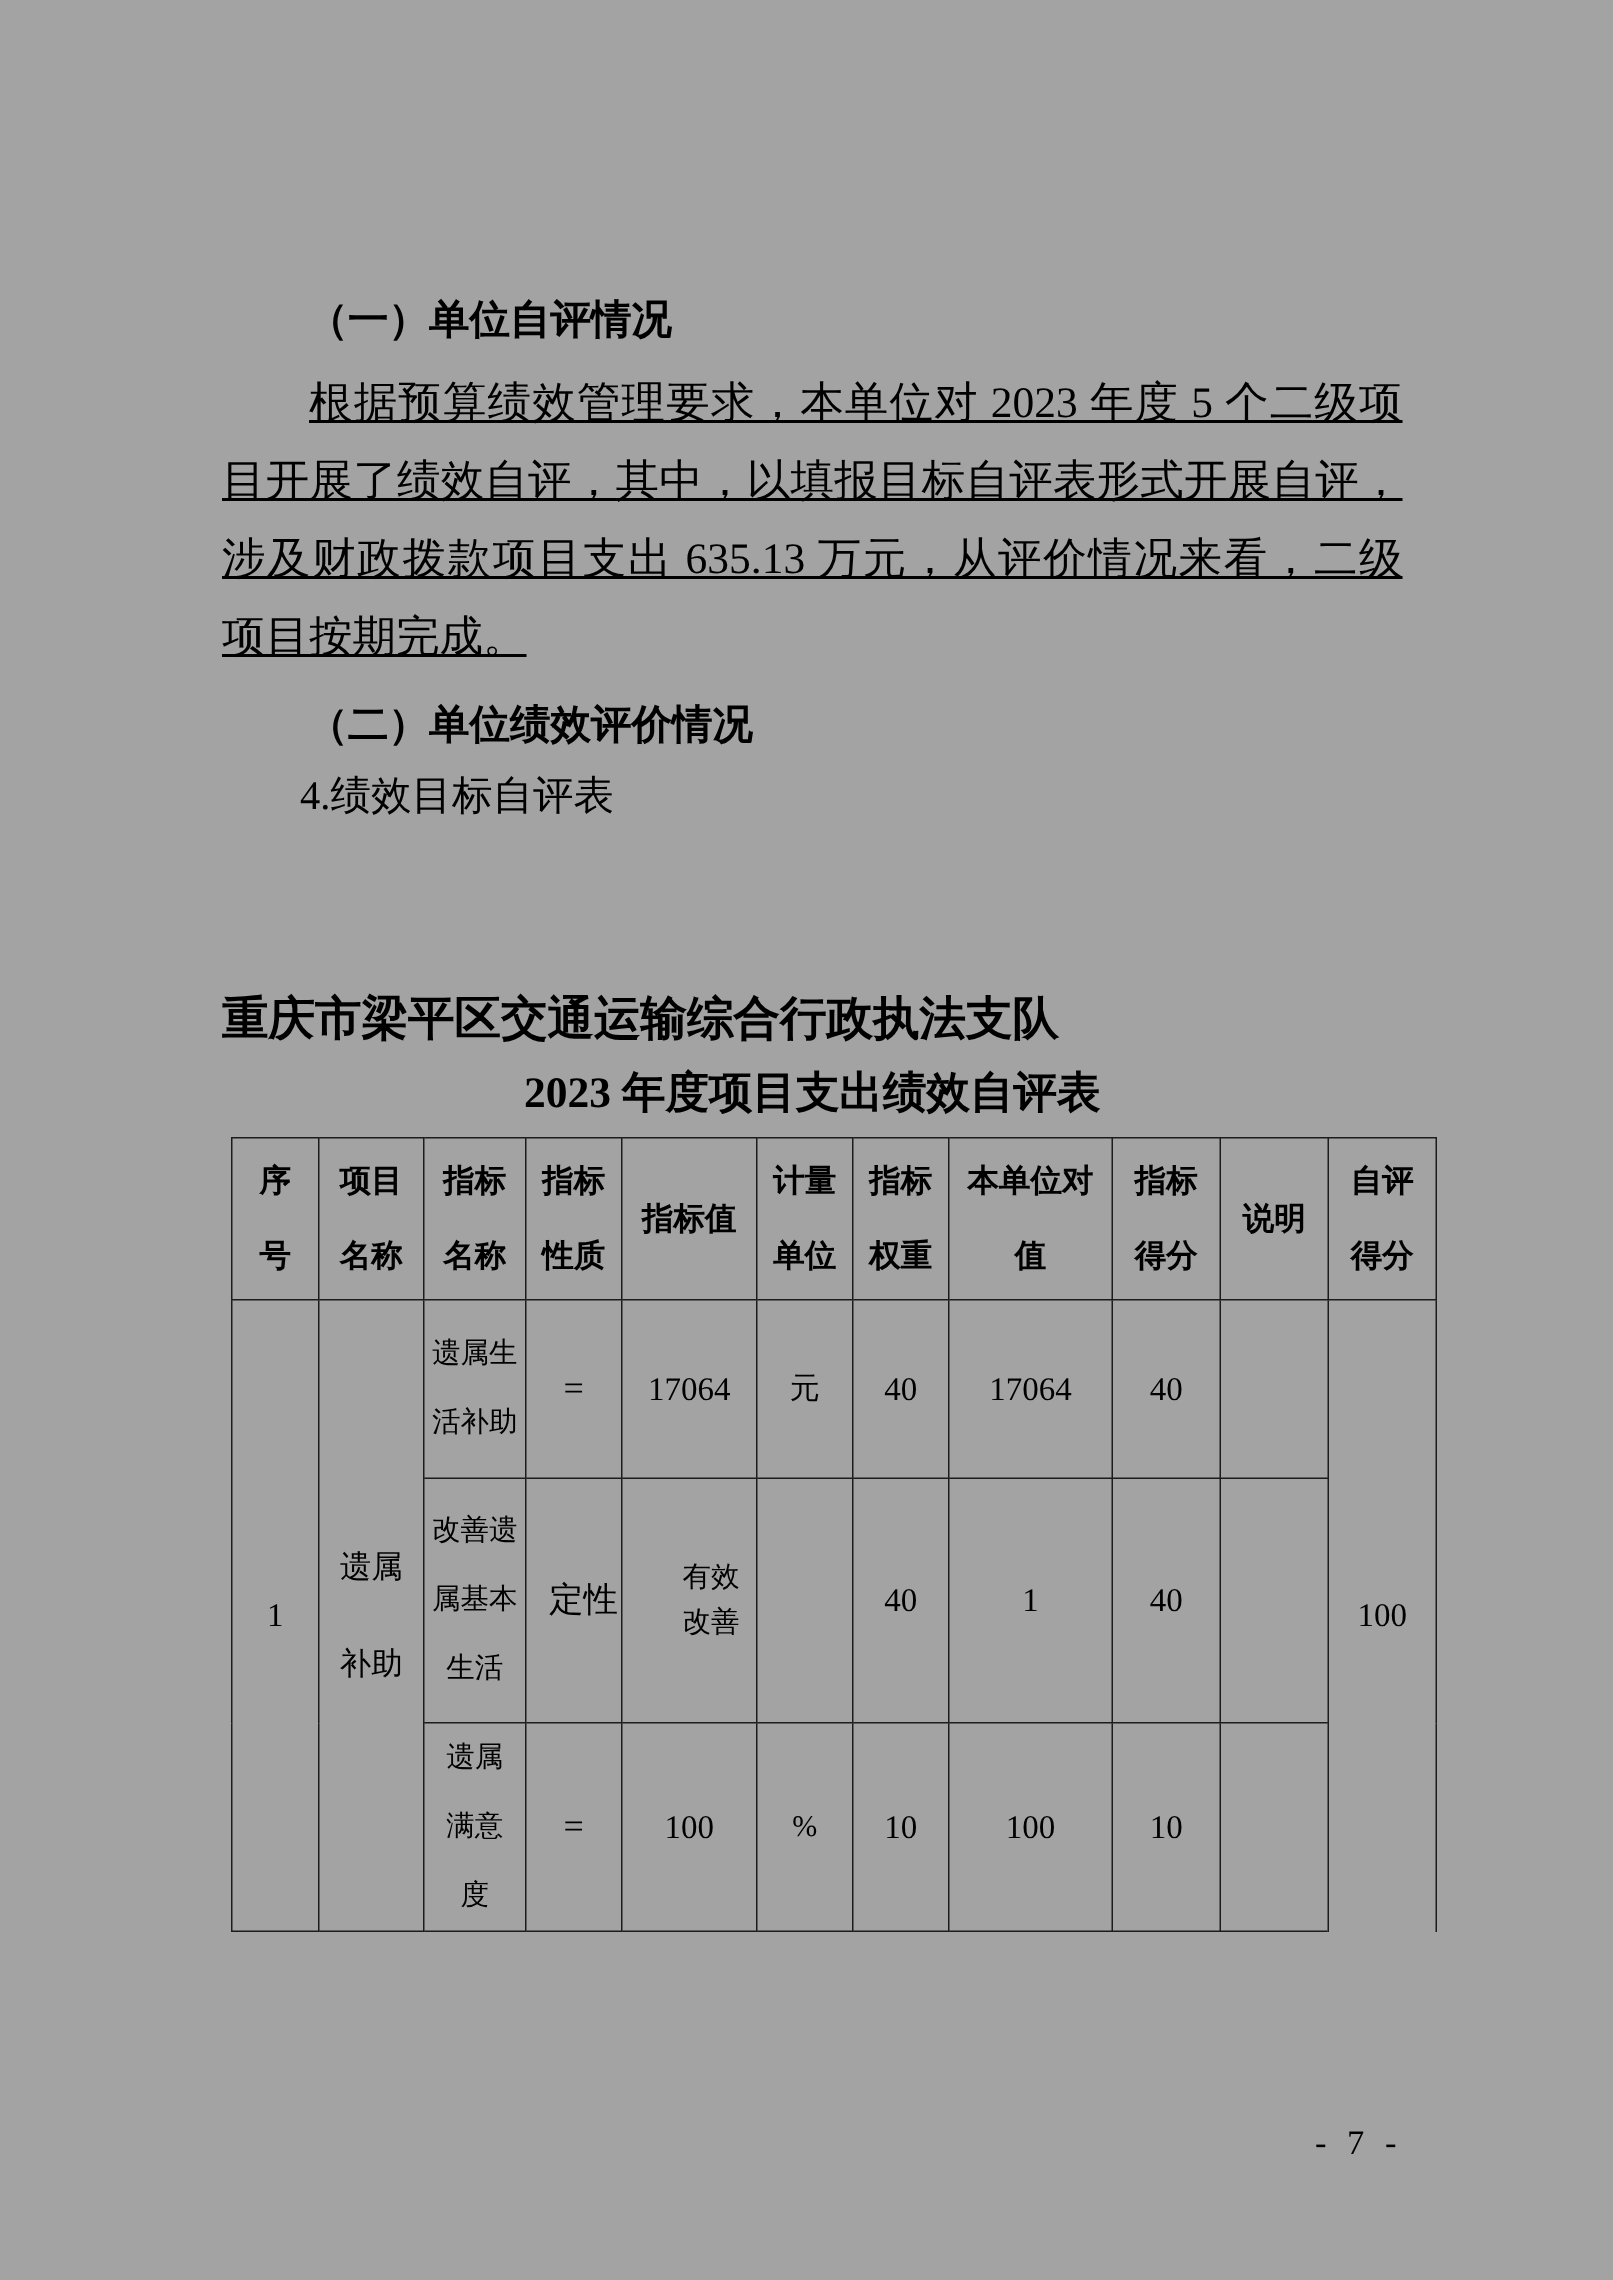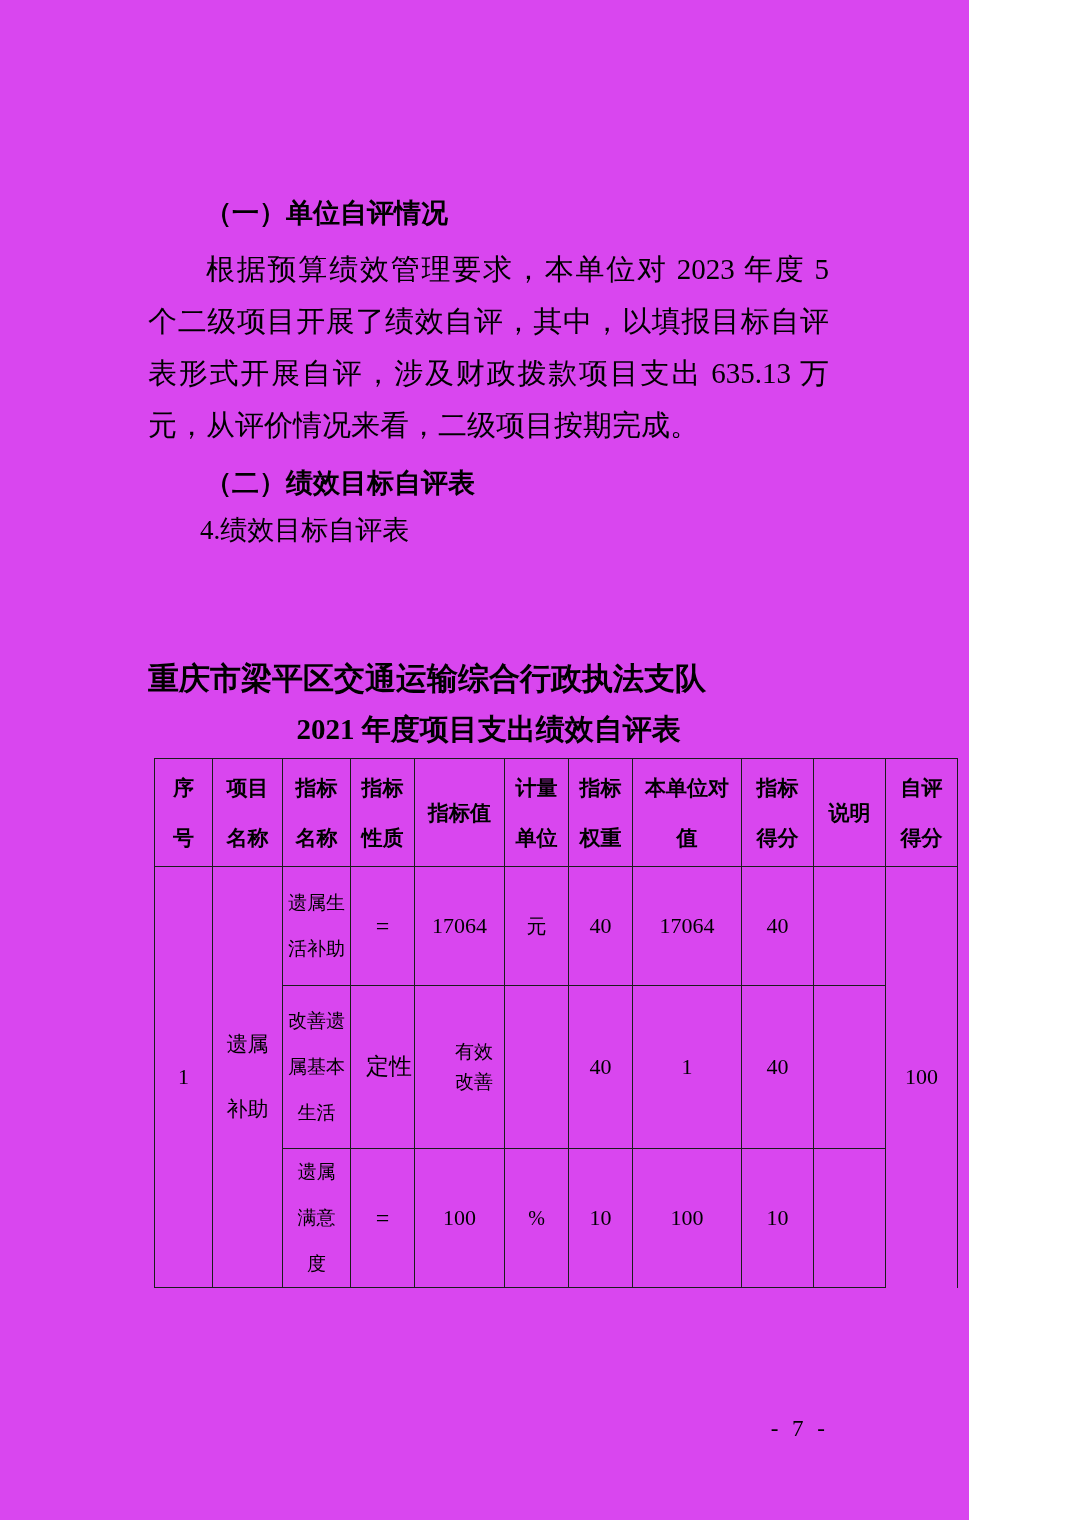--- a/index.html
+++ b/index.html
@@ -1,20 +1,20 @@
 <!DOCTYPE html>
 <html><head>
 <meta charset="utf-8">
 <style>
   html, body { margin: 0; padding: 0; background: #ffffff; }
   .page {
     position: relative;
-    width: 969px;
+    width: 1075px;
     height: 1520px;
-    background: #d946ef;
+    background: #a3a3a3;
     color: #000;
     font-family: "Liberation Serif", serif;
     overflow: hidden;
   }
   .content {
     padding: 195px 140px 0 148px;
   }
   .h-level2 {
     margin: 0;
     padding-left: 57px;
@@ -24,20 +24,21 @@
     font-family: "Liberation Serif", serif;
   }
   .h-perf { margin-top: 14px; }
   .body-para {
     margin: 12px 0 0 0;
     font-size: 29px;
     line-height: 52px;
     text-align: justify;
     text-indent: 2em;
     font-family: "Liberation Serif", serif;
+    text-decoration: underline;
   }
   .list-item {
     margin: 10px 0 0 0;
     padding-left: 52px;
     font-size: 27px;
     line-height: 38px;
     font-family: "Liberation Serif", serif;
   }
   .table-title-1 {
     margin: 110px 0 0 0;
@@ -103,26 +104,26 @@
 </head>
 <body>
 
 <div class="page">
   <div class="content">
 
     <h2 class="h-level2">（一）单位自评情况</h2>
 
     <p class="body-para">根据预算绩效管理要求，本单位对 2023 年度 5 个二级项目开展了绩效自评，其中，以填报目标自评表形式开展自评，涉及财政拨款项目支出 635.13 万元，从评价情况来看，二级项目按期完成。</p>
 
-    <h2 class="h-level2 h-perf">（二）绩效目标自评表</h2>
+    <h2 class="h-level2 h-perf">（二）单位绩效评价情况</h2>
 
     <p class="list-item">4.绩效目标自评表</p>
 
     <p class="table-title-1">重庆市梁平区交通运输综合行政执法支队</p>
-    <p class="table-title-2">2021 年度项目支出绩效自评表</p>
+    <p class="table-title-2">2023 年度项目支出绩效自评表</p>
 
     <table class="eval-table">
       <colgroup>
         <col style="width:58px">
           <col style="width:70px">
           <col style="width:68px">
           <col style="width:64px">
         <col style="width:90px">
           <col style="width:64px">
           <col style="width:64px">

